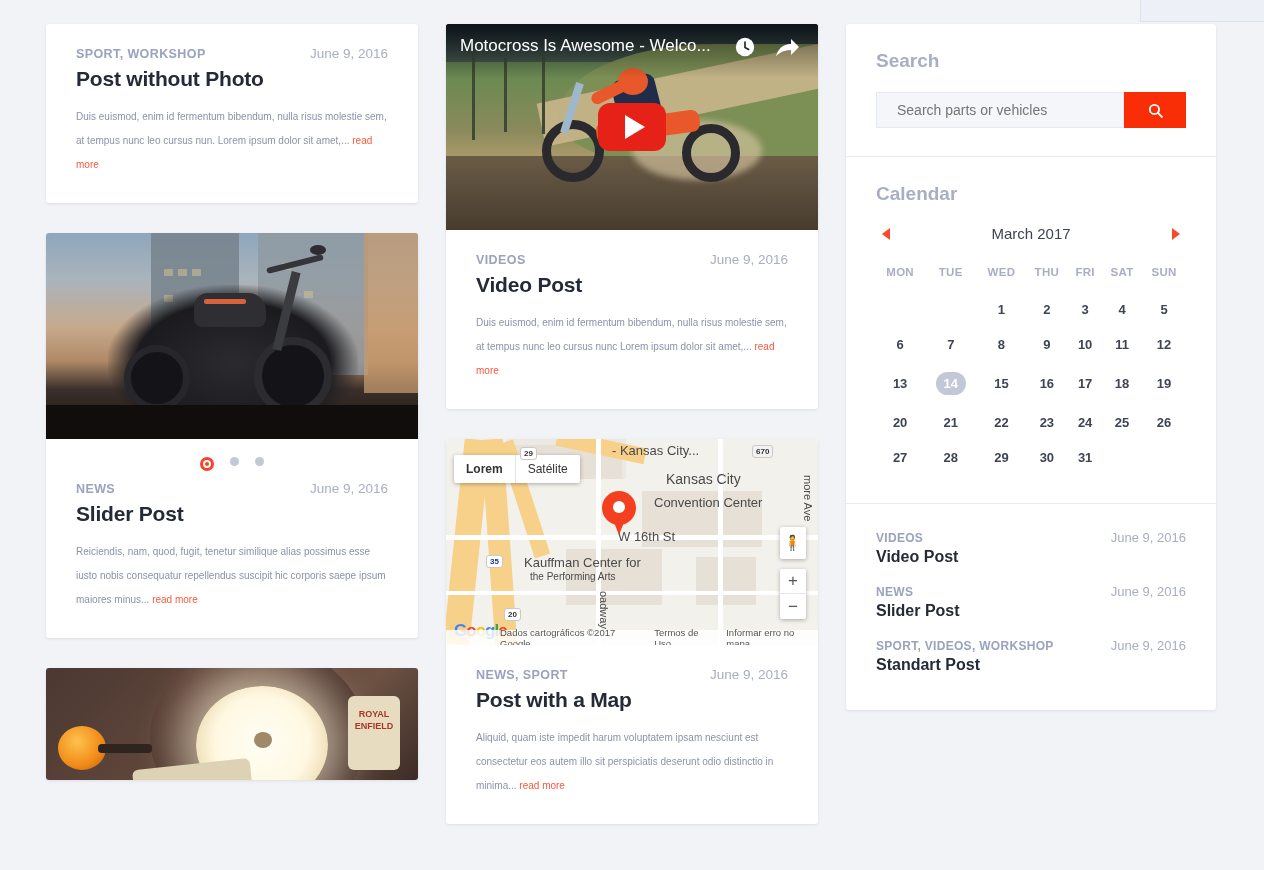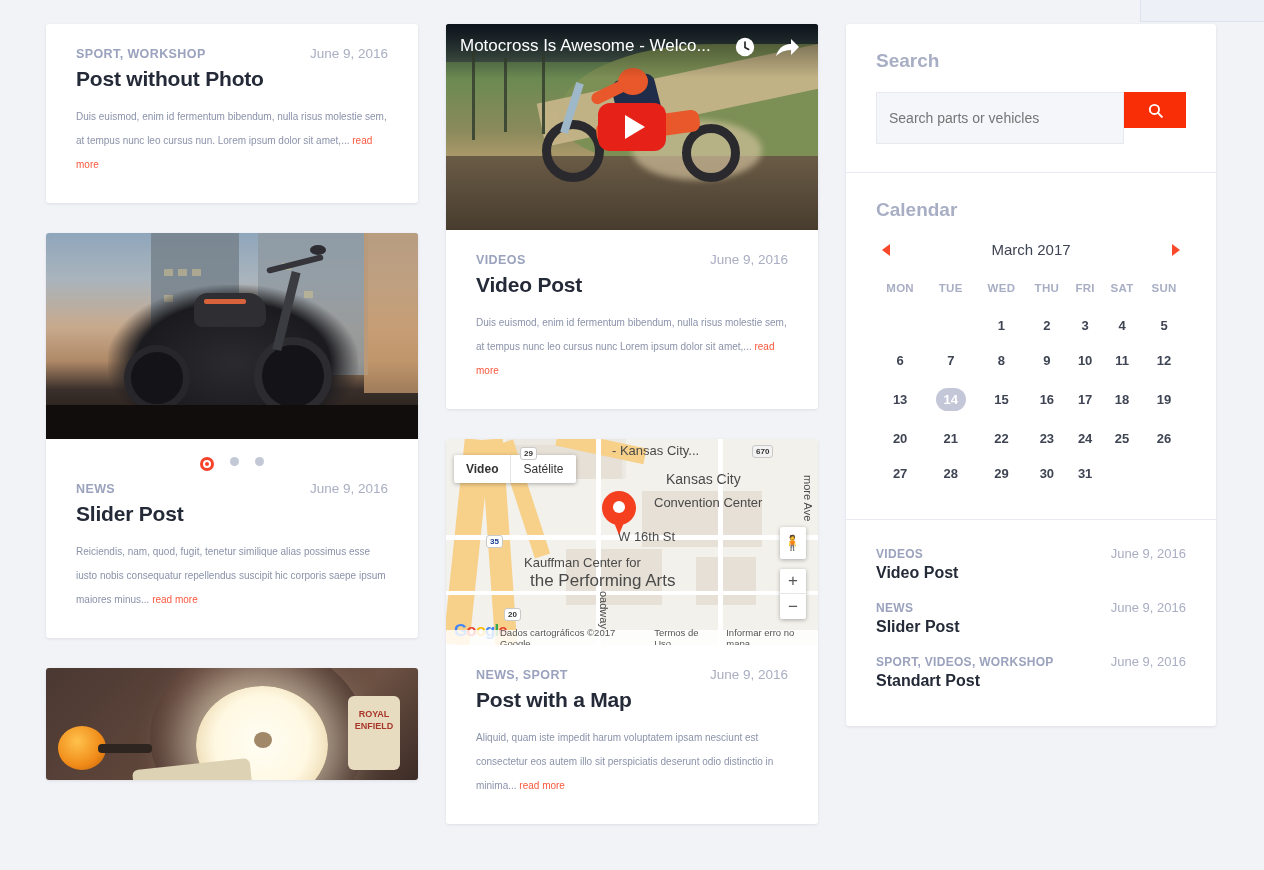--- a/index.html
+++ b/index.html
@@ -127,22 +127,22 @@
   .map .shield { position:absolute; background:#fff; border:1px solid #c9c9c9; border-radius:3px; font-size:8px; font-weight:bold; color:#333; padding:1px 3px; }
 
   
   .side-card { background:#fff; border-radius:3px; box-shadow:0 1px 3px rgba(40,50,90,.10); }
   .side-sec { padding: 26px 30px 28px 30px; border-bottom:1px solid #e8eaf2; }
   .side-sec:last-child { border-bottom:none; }
   .side-h { font-size:19px; font-weight:bold; color:#a8aec4; margin-bottom:20px; }
 
   .searchrow { display:flex; }
   .searchrow input {
-    flex:1; height:52px; border:1px solid #e7e9f1; background:#f5f6fa;
-    padding:0 12px; font-size:14px; color:#9aa0b4; outline:none;
+    flex:1; height:36px; border:1px solid #e7e9f1; background:#f5f6fa;
+    padding:0 20px; font-size:14px; color:#9aa0b4; outline:none;
     font-family:"Liberation Sans", sans-serif;
   }
   .searchbtn { width:62px; height:36px; background:#f92e06; border:none; cursor:pointer; display:flex; align-items:center; justify-content:center; }
 
   .cal-nav { display:flex; align-items:center; justify-content:space-between; margin-bottom:16px; padding:0 6px; }
   .cal-nav .ttl { font-size:15px; color:#3e4453; }
   .arrL { width:0;height:0;border-top:6px solid transparent;border-bottom:6px solid transparent;border-right:8px solid #f9492a; cursor:pointer;}
   .arrR { width:0;height:0;border-top:6px solid transparent;border-bottom:6px solid transparent;border-left:8px solid #f9492a; cursor:pointer;}
   table.cal { width:100%; border-collapse:collapse; }
   table.cal th { font-size:11.5px; font-weight:bold; color:#a8aec4; padding:8px 0 14px 0; letter-spacing:.3px; }
@@ -285,35 +285,35 @@
         <div class="hwy" style="left:8px;top:0;width:26px;height:206px;transform:rotate(6deg)"></div>
         <div class="hwy" style="left:42px;top:0;width:22px;height:206px;transform:rotate(-4deg)"></div>
         <div class="hwy" style="left:70px;top:0;width:16px;height:120px;transform:rotate(-18deg)"></div>
         <div class="hwy" style="left:110px;top:0;width:90px;height:16px;transform:rotate(12deg)"></div>
         <div class="road" style="left:0;top:96px;width:372px;height:5px"></div>
         <div class="road" style="left:0;top:152px;width:372px;height:4px"></div>
         <div class="road" style="left:150px;top:0;width:5px;height:206px"></div>
         <div class="road" style="left:272px;top:0;width:5px;height:206px"></div>
 
         <div class="mapctl">
-          <span class="sel">Video</span>
+          <span class="sel">Lorem</span>
           <span>Satélite</span>
         </div>
 
         <div class="shield" style="left:74px;top:8px">29</div>
         <div class="shield" style="left:306px;top:6px;background:#f2f2f2">670</div>
-        <div class="shield" style="left:40px;top:96px;color:#1a3a8f">35</div>
+        <div class="shield" style="left:40px;top:116px;color:#1a3a8f">35</div>
         <div class="shield" style="left:58px;bottom:24px">20</div>
 
         <div class="lbl" style="left:166px;top:4px;font-size:13px">- Kansas City...</div>
         <div class="lbl" style="left:220px;top:32px;font-size:14px">Kansas City</div>
         <div class="lbl" style="left:208px;top:56px;font-size:13px">Convention Center</div>
         <div class="lbl" style="left:172px;top:90px;font-size:13px">W 16th St</div>
         <div class="lbl" style="left:78px;top:116px;font-size:13px">Kauffman Center for</div>
-        <div class="lbl" style="left:84px;top:132px;font-size:17px">the Performing Arts</div>
+        <div class="lbl" style="left:84px;top:132px;font-size:10px">the Performing Arts</div>
         <div class="lbl" style="right:4px;top:36px;font-size:11px;writing-mode:vertical-rl">more Ave</div>
         <div class="lbl" style="left:152px;bottom:16px;font-size:11px;writing-mode:vertical-rl">oadway</div>
 
         <div class="pin">
           <div class="head"></div>
           <div class="tail"></div>
           <div class="hole"></div>
         </div>
 
         <div class="pegman">🧍</div>

